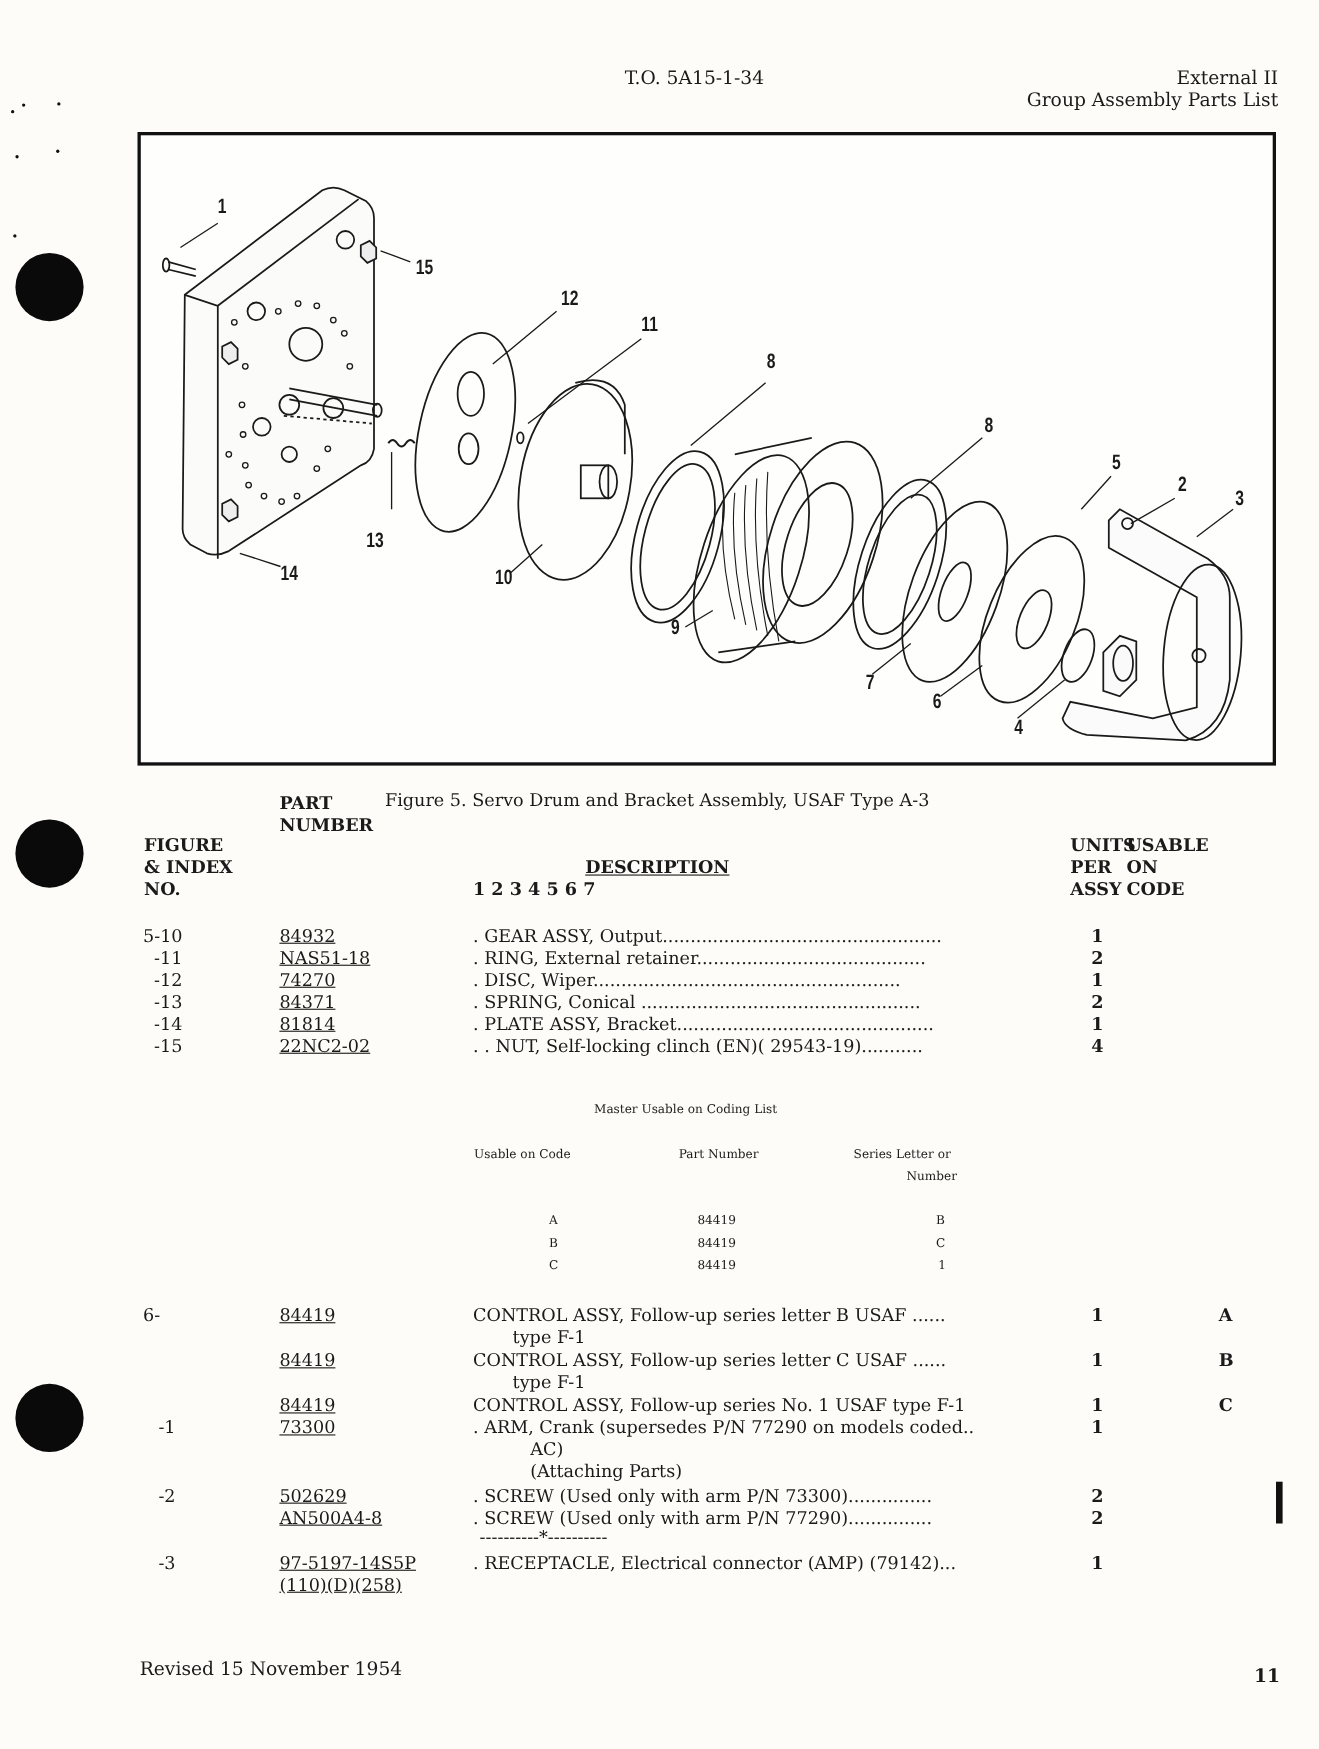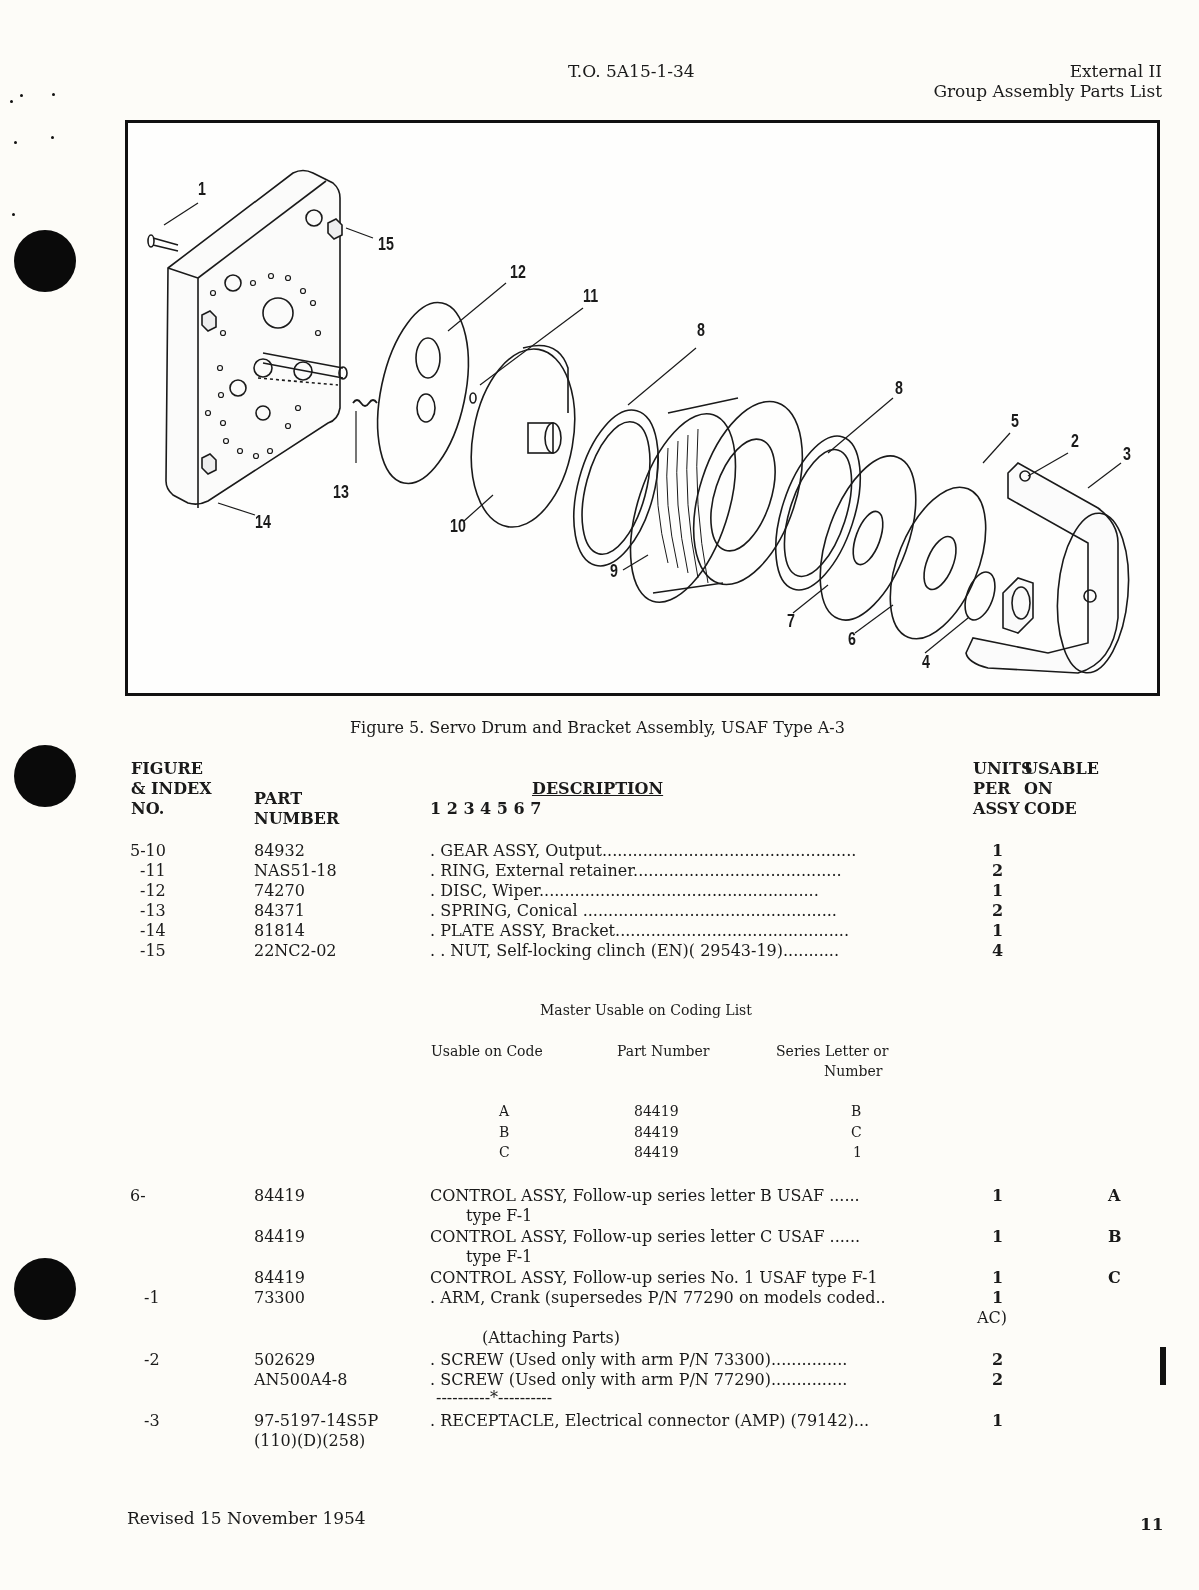--- a/index.html
+++ b/index.html
@@ -7,26 +7,26 @@
          font-family:"DejaVu Serif","Liberation Serif",serif; color:#1a1a1a; }
   .abs { position:absolute; }
   .hdr { font-size:17px; }
   .hole { position:absolute; width:62px; height:62px; border-radius:50%; background:#0a0a0a; left:14px; }
   .speck { position:absolute; width:3px; height:3px; border-radius:50%; background:#111; }
   .frame { position:absolute; left:125px; top:120px; width:1035px; height:576px; border:3px solid #111; box-sizing:border-box; background:#fefefd; }
   .caption { font-size:16px; }
   .th { font-weight:bold; font-size:16px; line-height:20px; }
   .row { position:absolute; font-size:16px; line-height:20px; white-space:nowrap; }
   .c-idx { position:absolute; left:130px; }
-  .c-pn  { position:absolute; left:254px; }
+  .c-pn  { position:absolute; left:254px;text-decoration:underline; }
   .c-desc{ position:absolute; left:430px; width:525px; overflow:hidden; white-space:nowrap; }
   .c-units{ position:absolute; left:992px; font-weight:bold; }
   .c-code { position:absolute; left:1108px; font-weight:bold; }
   .bold-small { font-weight:bold; }
-  .mu { font-size:14px; }
+  .mu { font-size:11px; }
   .callout { font-family:"Liberation Sans","DejaVu Sans",sans-serif; font-weight:bold; font-size:19px; position:absolute; transform:scaleX(0.75); transform-origin:left; }
   .changebar { position:absolute; left:1160px; top:1347px; width:6px; height:38px; background:#111; }
 </style>
 </head>
 <body>
 
 <div class="hole" style="top:230px;"></div>
 <div class="hole" style="top:745px;"></div>
 <div class="hole" style="top:1258px;"></div>
 <div class="speck" style="left:10px;top:100px;"></div>
@@ -171,21 +171,21 @@
   <span class="callout" style="left:794px;top:528px;">4</span>
 </div>
 
 <div class="abs caption" style="left:350px;top:718px;">Figure 5.  Servo Drum and Bracket Assembly, USAF Type A-3</div>
 
 <div class="abs th" style="left:131px;top:759px;">
   <div>FIGURE</div>
   <div>&amp; INDEX</div>
   <div>NO.</div>
 </div>
-<div class="abs th" style="left:254px;top:789px;">
+<div class="abs th" style="left:254px;top:720px;">
   <div>PART</div>
   <div>NUMBER</div>
 </div>
 <div class="abs th" style="left:532px;top:779px;text-decoration:underline;">DESCRIPTION</div>
 <div class="abs th" style="left:430px;top:799px;">1 2 3 4 5 6 7</div>
 <div class="abs th" style="left:973px;top:759px;">
   <div>UNITS</div>
   <div>PER</div>
   <div>ASSY</div>
 </div>
@@ -273,21 +273,21 @@
   <span class="c-units">1</span>
   <span class="c-code">C</span>
 </div>
 <div class="row" style="top:1288px;left:0;width:1199px;">
   <span class="c-idx" style="left:144px">-1</span>
   <span class="c-pn">73300</span>
   <span class="c-desc">. ARM, Crank (supersedes P/N 77290 on models coded..</span>
   <span class="c-units">1</span>
 </div>
 <div class="row" style="top:1308px;left:0;width:1199px;">
-  <span class="c-desc" style="left:482px;text-align:right;">AC)</span>
+  <span class="c-desc" style="left:482px;">AC)</span>
 </div>
 <div class="row" style="top:1328px;left:0;width:1199px;">
   <span class="c-desc" style="left:482px;">(Attaching Parts)</span>
 </div>
 <div class="row" style="top:1350px;left:0;width:1199px;">
   <span class="c-idx" style="left:144px">-2</span>
   <span class="c-pn">502629</span>
   <span class="c-desc">. SCREW (Used only with arm P/N 73300)...............</span>
   <span class="c-units">2</span>
 </div>

